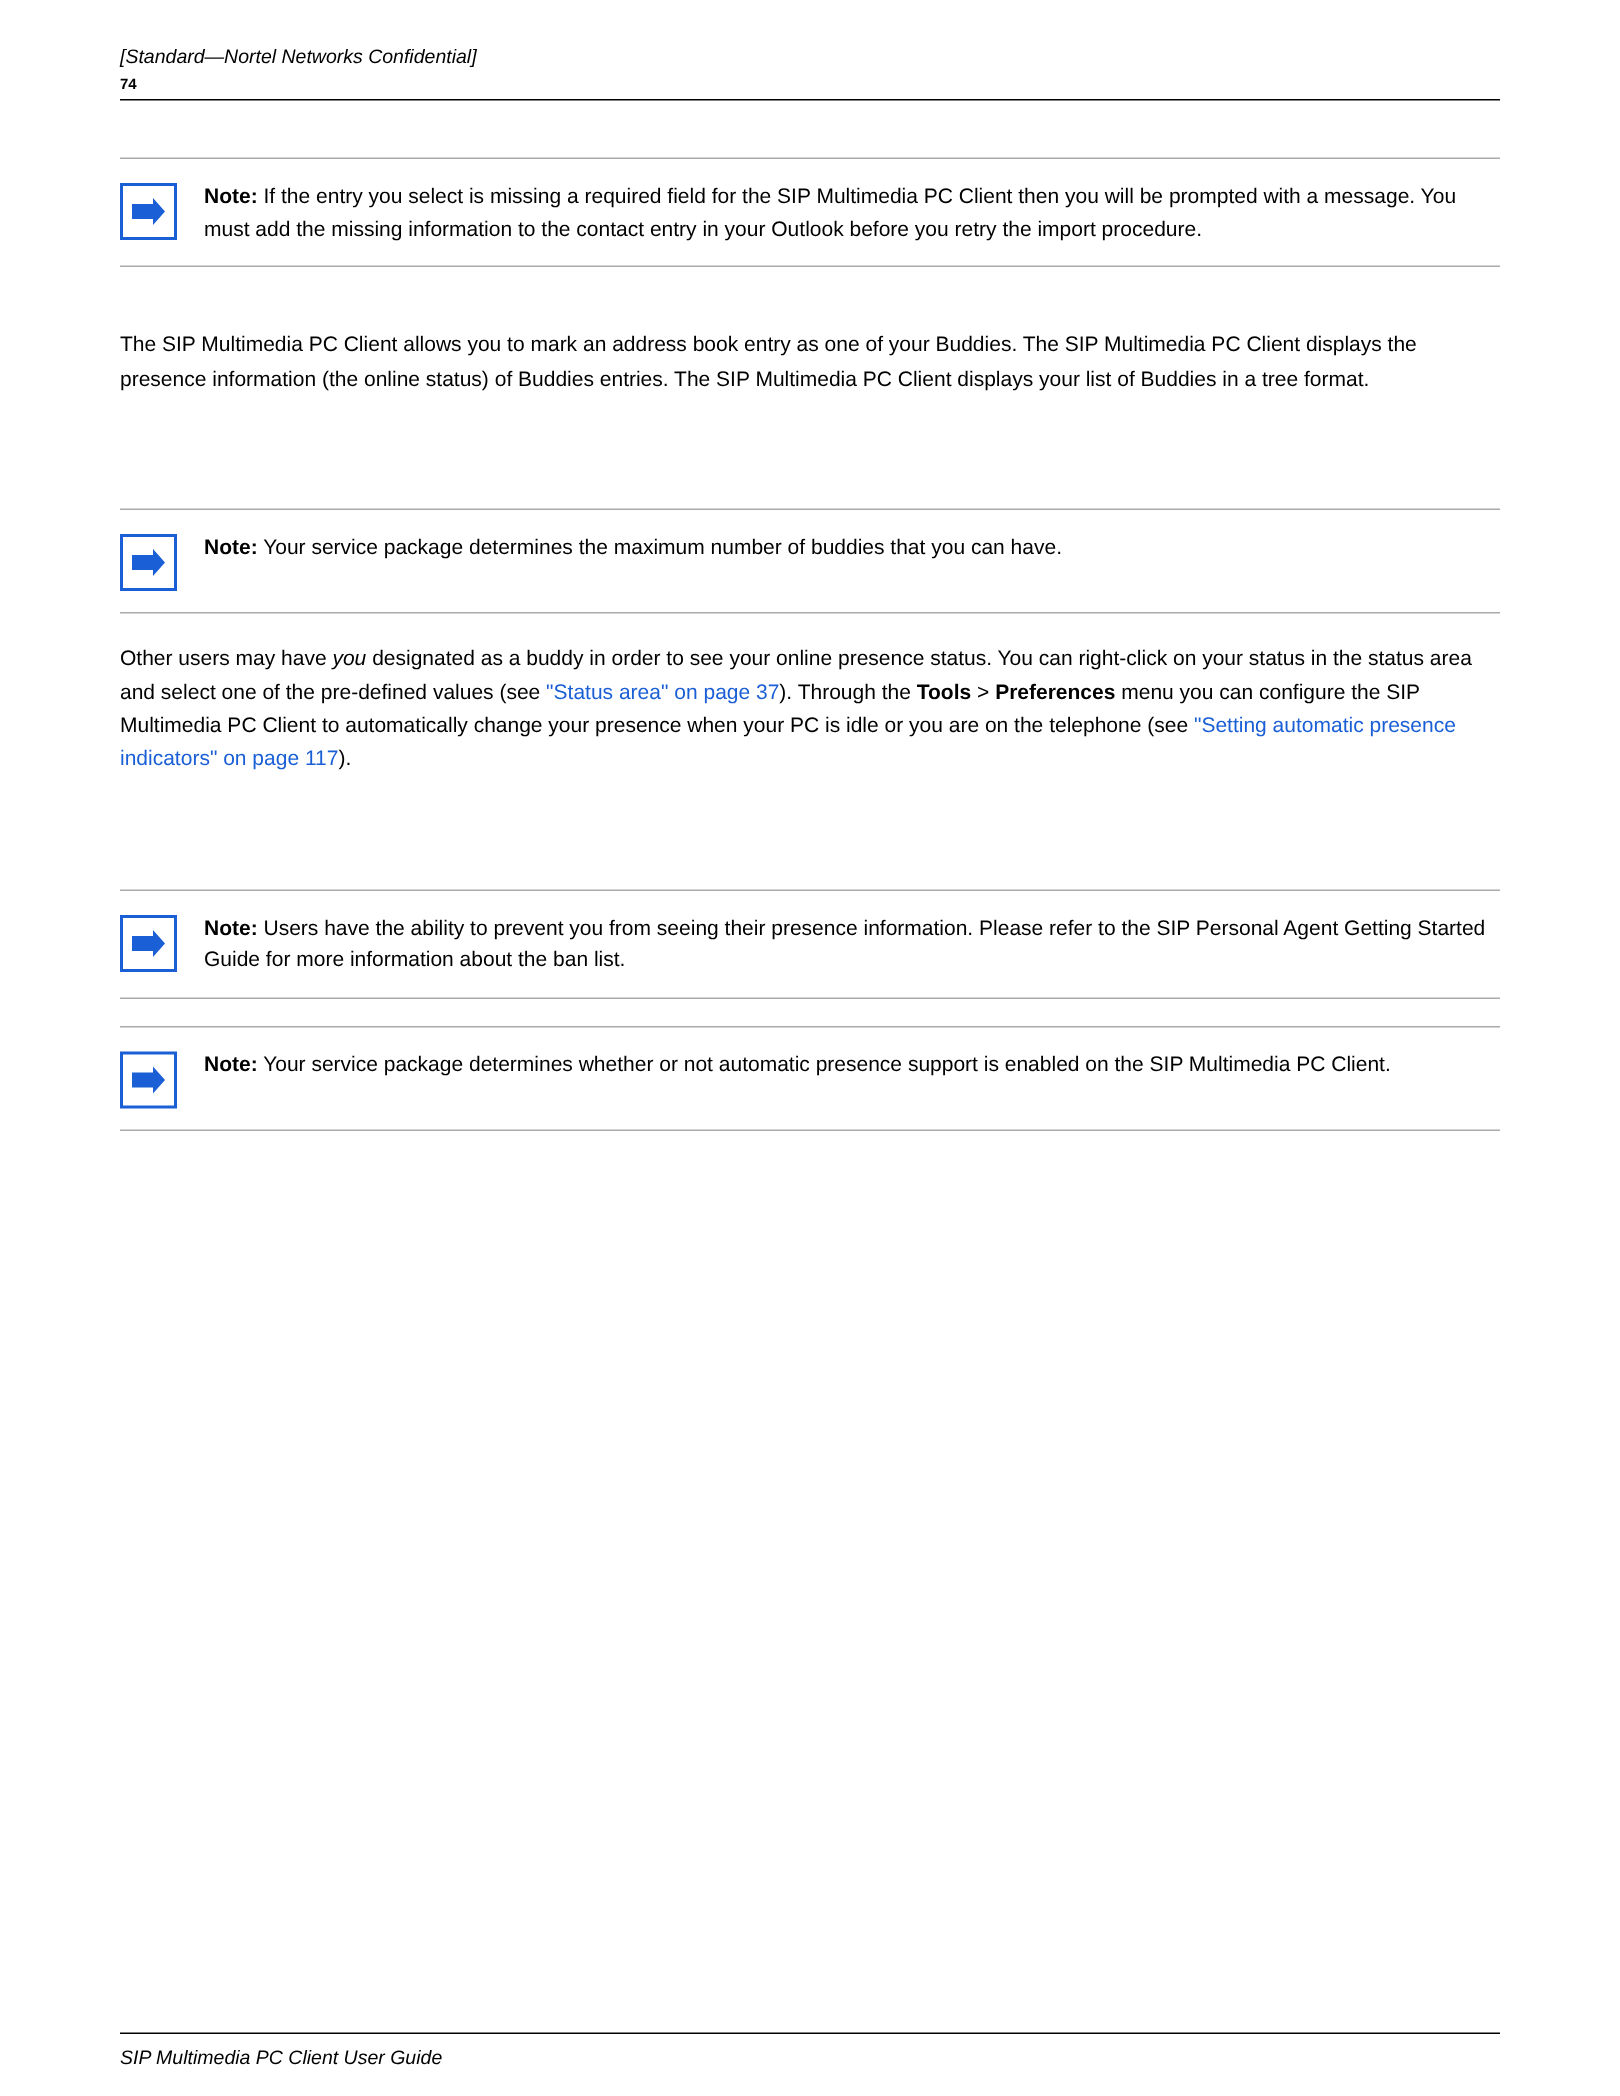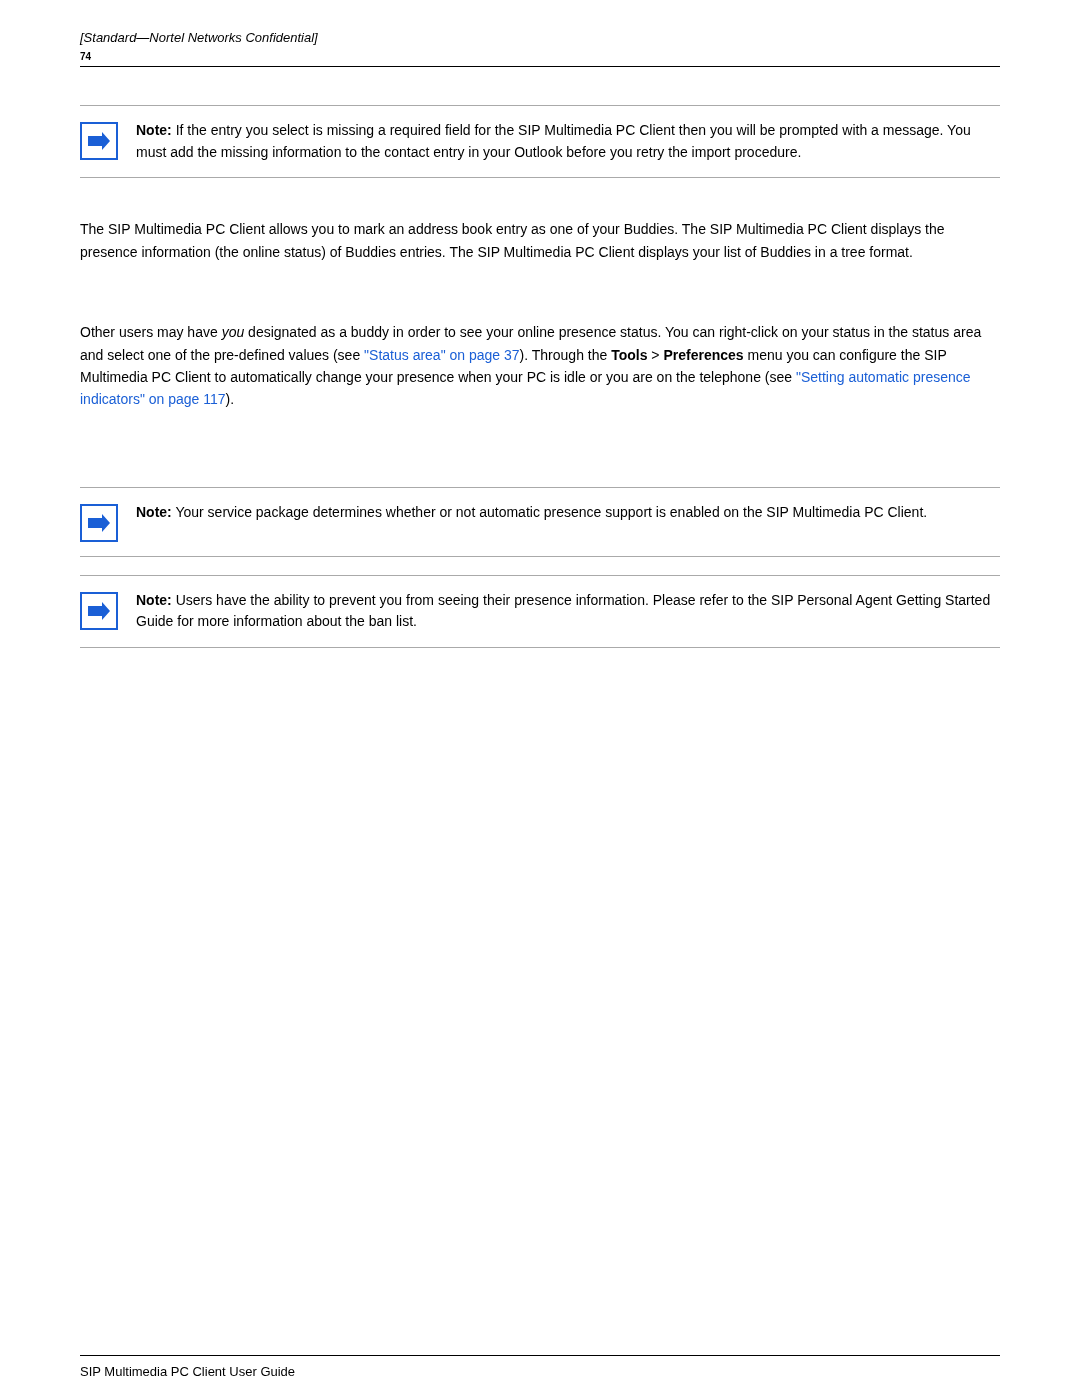--- a/index.html
+++ b/index.html
@@ -108,20 +108,21 @@
       text-decoration: none;
     }
 
     .spacer {
       height: 22px;
     }
 
     .footer-area {
       padding: 18px 80px 18px 80px;
       margin-top: auto;
+      font-style: italic;
     }
 
     .footer-rule {
       border: none;
       border-top: 1.5px solid #000;
       margin-bottom: 8px;
     }
 
     .footer-text {
       font-size: 13px;
@@ -154,49 +155,60 @@
     </div>
 
     <div class="spacer"></div>
 
 
     <p class="body-paragraph">The SIP Multimedia PC Client allows you to mark an address book entry as one of your Buddies. The SIP Multimedia PC Client displays the presence information (the online status) of Buddies entries. The SIP Multimedia PC Client displays your list of Buddies in a tree format.</p>
 
     <div class="spacer"></div>
     <div class="spacer"></div>
 
+    <div class="note-box">
+      <div class="note-icon">
+        <svg class="arrow-svg" viewBox="0 0 22 18" fill="none" xmlns="http://www.w3.org/2000/svg">
+          <polygon points="0,4 14,4 14,0 22,9 14,18 14,14 0,14" fill="#1a5fd6"></polygon>
+        </svg>
+      </div>
+      <div class="note-text">
+        <strong>Note:</strong>
+        <span> Your service package determines the maximum number of buddies that you can have.</span>
+      </div>
+    </div>
 
     <p class="body-paragraph">
       <span>Other users may have </span><em>you</em><span> designated as a buddy in order to see your online presence status. You can right-click on your status in the status area and select one of the pre-defined values (see </span><a class="link-text" href="#">"Status area" on page 37</a><span>). Through the </span><strong>Tools</strong><span> &gt; </span><strong>Preferences</strong><span> menu you can configure the SIP Multimedia PC Client to automatically change your presence when your PC is idle or you are on the telephone (see </span><a class="link-text" href="#">"Setting automatic presence indicators" on page 117</a><span>).</span>
     </p>
 
     <div class="spacer"></div>
     <div class="spacer"></div>
 
     <div class="note-box">
       <div class="note-icon">
         <svg class="arrow-svg" viewBox="0 0 22 18" fill="none" xmlns="http://www.w3.org/2000/svg">
           <polygon points="0,4 14,4 14,0 22,9 14,18 14,14 0,14" fill="#1a5fd6"></polygon>
         </svg>
       </div>
       <div class="note-text">
         <strong>Note:</strong>
+        <span> Users have the ability to prevent you from seeing their presence information. Please refer to the SIP Personal Agent Getting Started Guide for more information about the ban list.</span>
+      </div>
+    </div>
+
+    <div class="note-box">
+      <div class="note-icon">
+        <svg class="arrow-svg" viewBox="0 0 22 18" fill="none" xmlns="http://www.w3.org/2000/svg">
+          <polygon points="0,4 14,4 14,0 22,9 14,18 14,14 0,14" fill="#1a5fd6"></polygon>
+        </svg>
+      </div>
+      <div class="note-text">
+        <strong>Note:</strong>
         <span> Your service package determines whether or not automatic presence support is enabled on the SIP Multimedia PC Client.</span>
-      </div>
-    </div>
-
-    <div class="note-box">
-      <div class="note-icon">
-        <svg class="arrow-svg" viewBox="0 0 22 18" fill="none" xmlns="http://www.w3.org/2000/svg">
-          <polygon points="0,4 14,4 14,0 22,9 14,18 14,14 0,14" fill="#1a5fd6"></polygon>
-        </svg>
-      </div>
-      <div class="note-text">
-        <strong>Note:</strong>
-        <span> Users have the ability to prevent you from seeing their presence information. Please refer to the SIP Personal Agent Getting Started Guide for more information about the ban list.</span>
       </div>
     </div>
 
   </div>
 
   <div class="footer-area">
     <hr class="footer-rule">
     <div class="footer-text">SIP Multimedia PC Client User Guide</div>
   </div>
 

